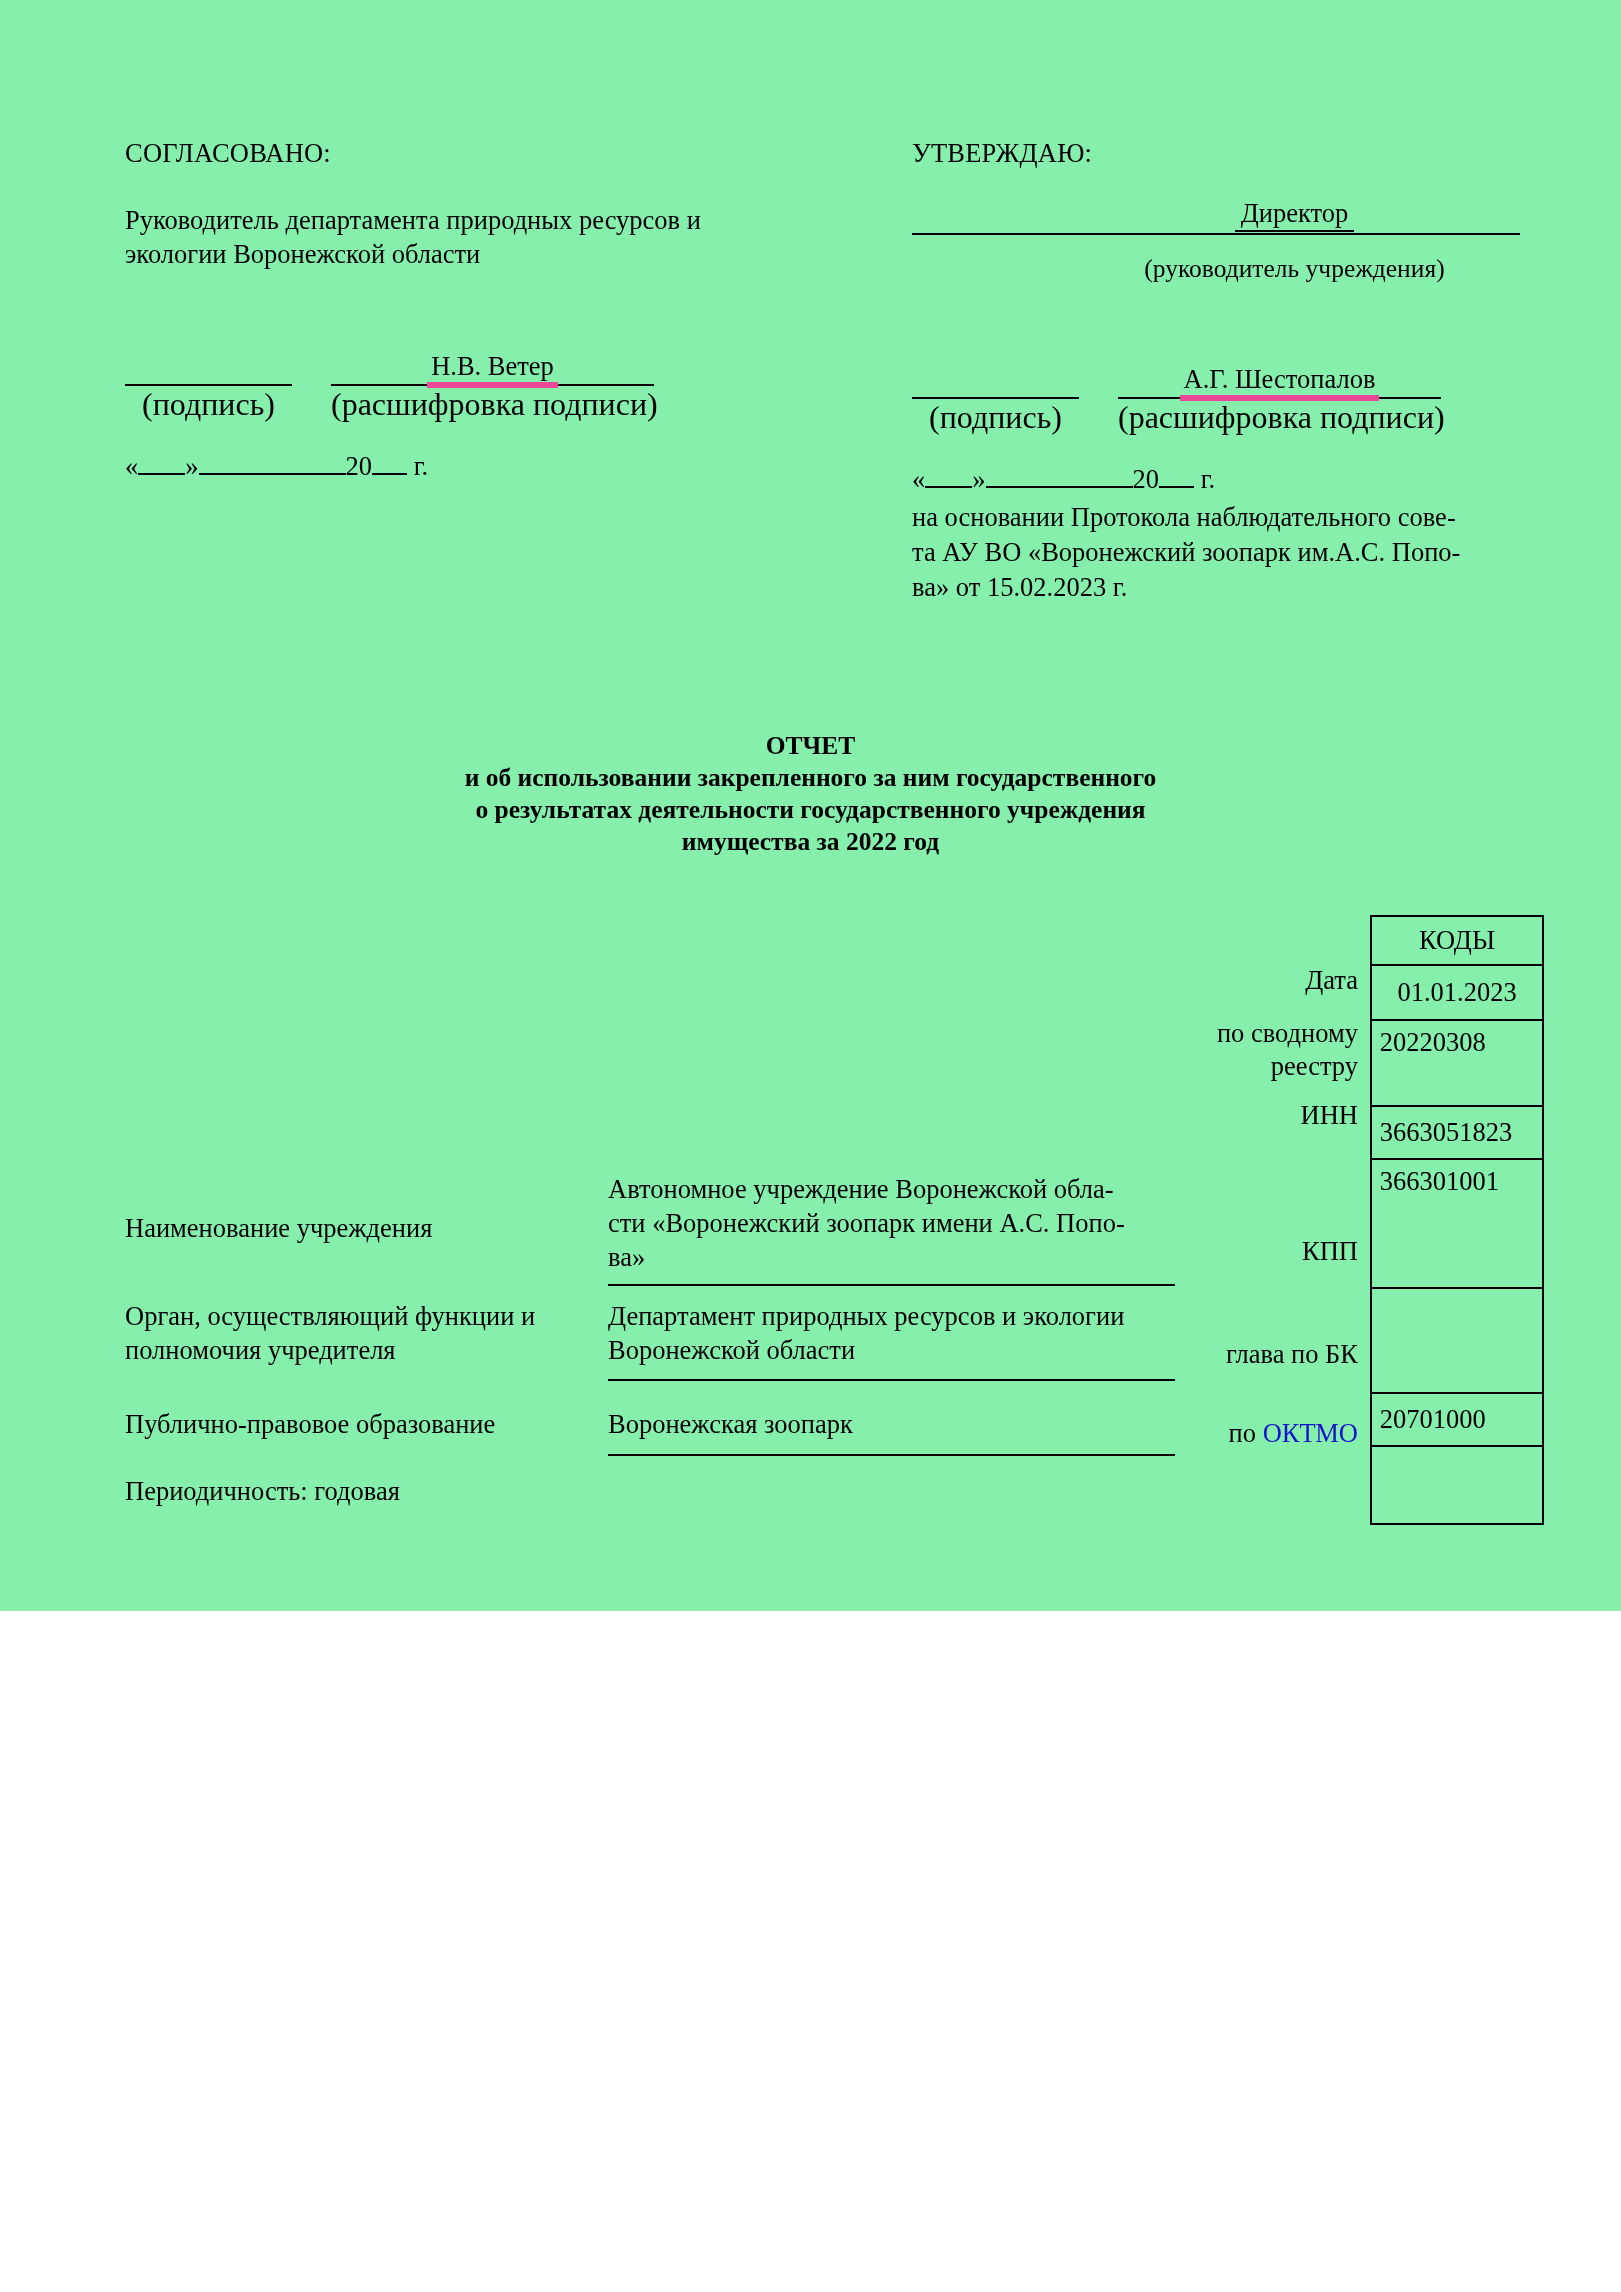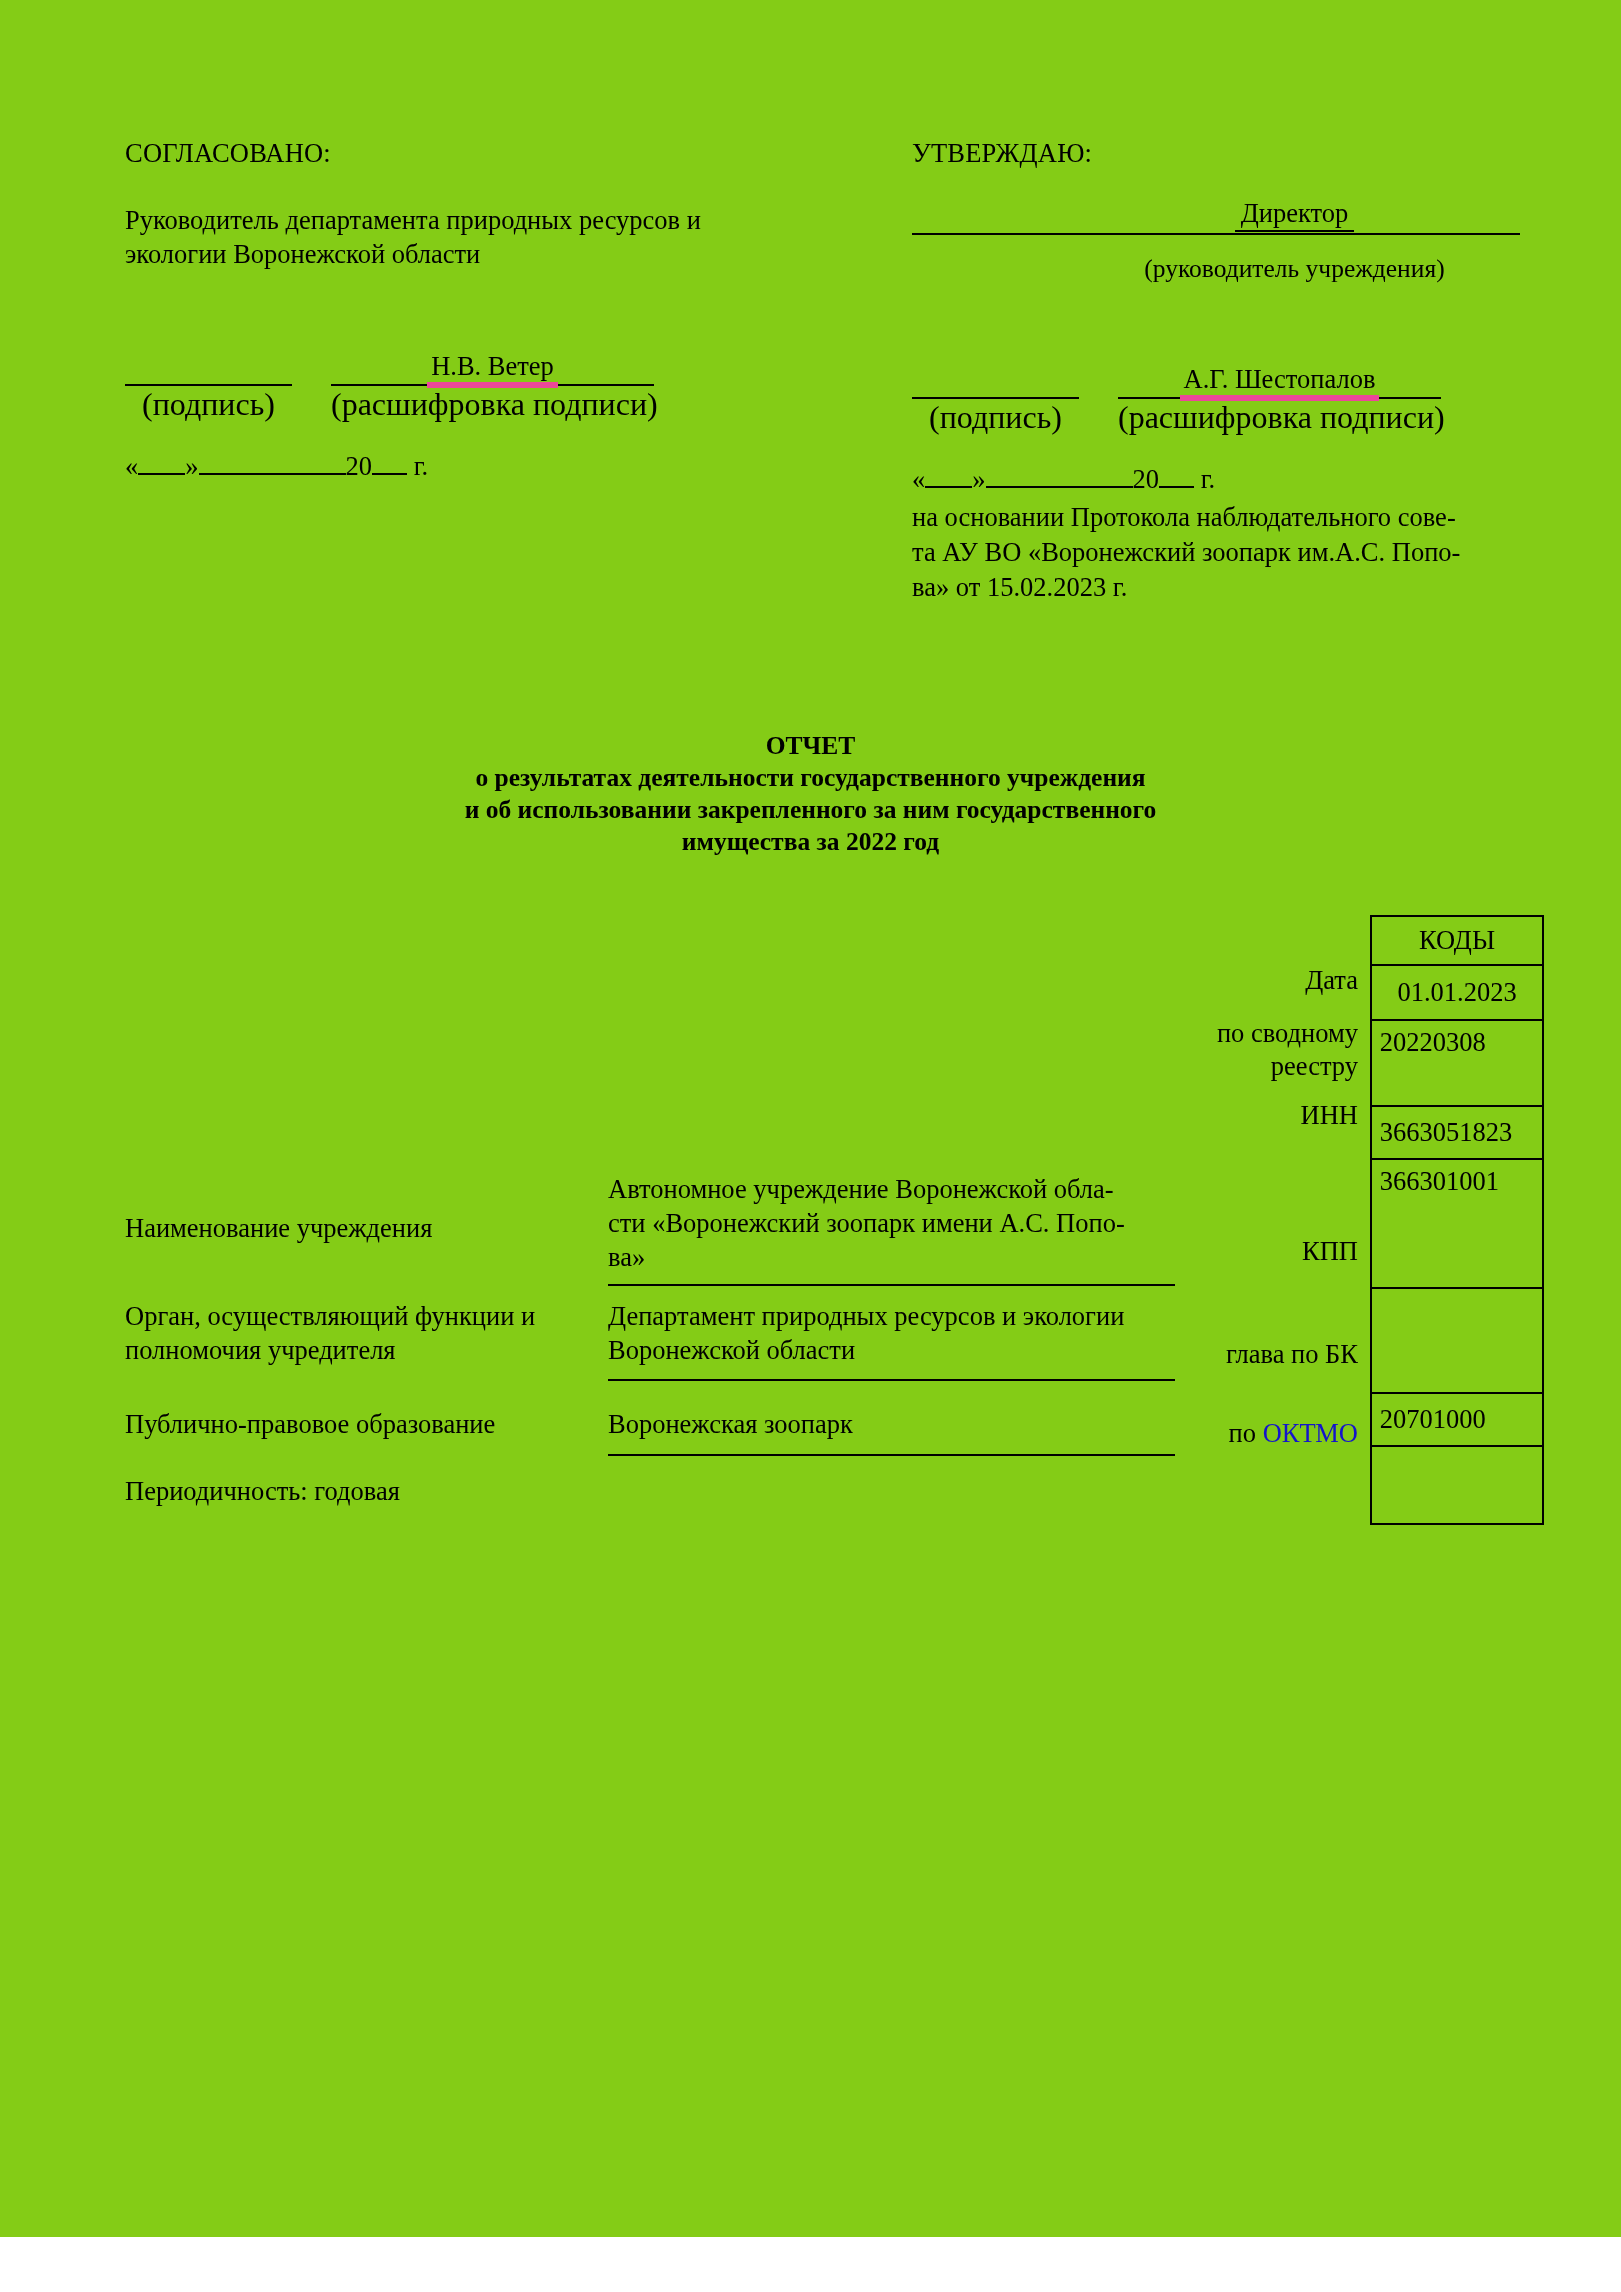--- a/index.html
+++ b/index.html
@@ -8,23 +8,23 @@
     padding: 0;
     background: #ffffff;
   }
   body {
     font-family: "Liberation Serif", "DejaVu Serif", serif;
     color: #000000;
   }
   .page {
     position: relative;
     width: 1621px;
-    height: 2237px;
+    height: 1611px;
     margin: 0 auto;
-    background: #84cc16;
+    background: #86efac;
     overflow: hidden;
   }
 
   
   .approval {
     position: absolute;
     left: 0;
     top: 137px;
     width: 1621px;
     height: 470px;
@@ -293,22 +293,22 @@
       <div class="protocol">
         <div>на основании Протокола наблюдательного сове-</div>
         <div>та АУ ВО «Воронежский зоопарк им.А.С. Попо-</div>
         <div>ва» от 15.02.2023 г.</div>
       </div>
     </div>
   </div>
 
   <div class="doc-title">
     <div class="t1">ОТЧЕТ</div>
+    <div class="t2">и об использовании закрепленного за ним государственного</div>
     <div class="t2">о результатах деятельности государственного учреждения</div>
-    <div class="t2">и об использовании закрепленного за ним государственного</div>
     <div class="t2">имущества за 2022 год</div>
   </div>
 
   <div class="codes-area">
 
     <table class="codes-table">
       <tbody>
         <tr>
           <td class="center cell-h">КОДЫ</td>
         </tr>

